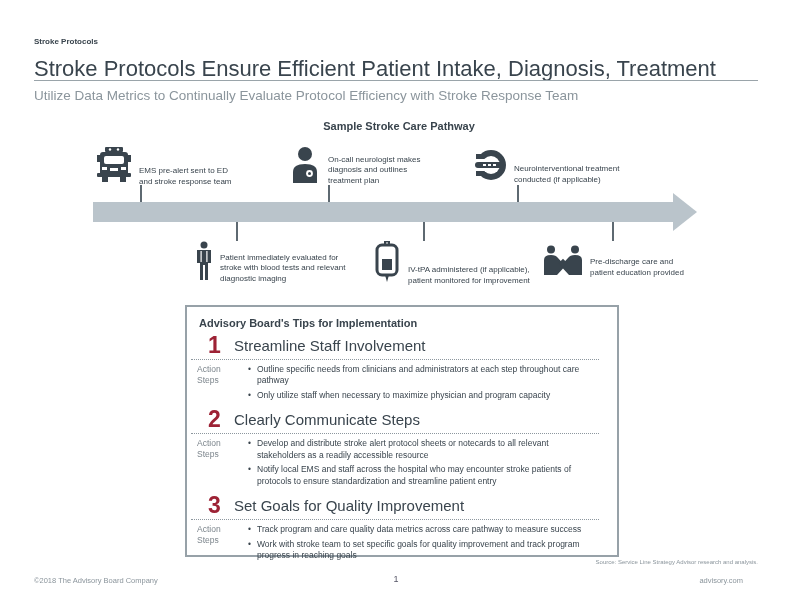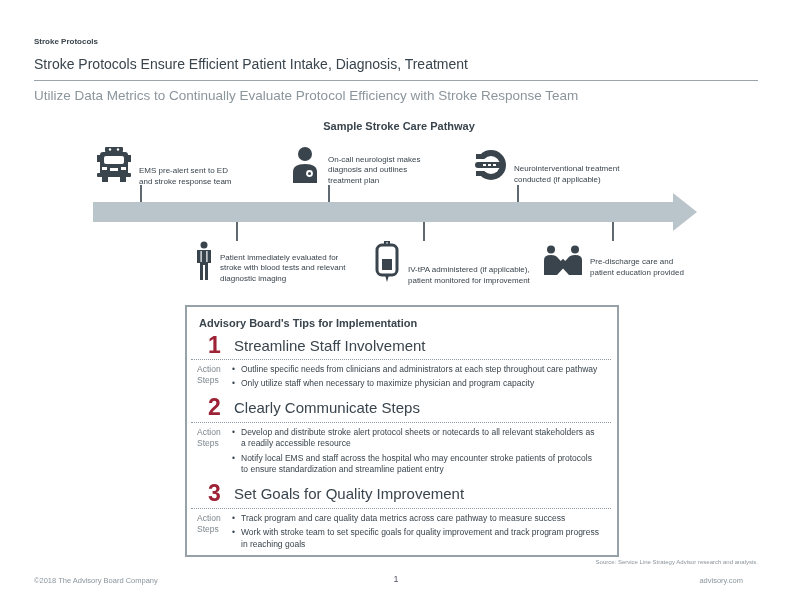--- a/index.html
+++ b/index.html
@@ -2,45 +2,45 @@
 <html><head>
 <meta charset="utf-8">
 <style>
   * { margin:0; padding:0; box-sizing:border-box; }
   html,body { background:#fff; }
   body { font-family:"Liberation Sans", sans-serif; }
   .slide { position:relative; width:792px; height:612px; background:#fff; overflow:hidden; }
 
   
   .eyebrow { position:absolute; left:34px; top:37px; font-size:8px; font-weight:bold; color:#39444d; }
-  .title { position:absolute; left:34px; top:56px; width:724px; font-size:14px; color:#39444d; }
+  .title { position:absolute; left:34px; top:56px; width:724px; font-size:22px; color:#39444d; }
   .title-rule { position:absolute; left:34px; top:80px; width:724px; height:0; border-top:1px solid #9aa4aa; }
   .subtitle { position:absolute; left:34px; top:88px; width:724px; font-size:13.5px; color:#8b959c; }
 
   
   .pathway-heading { position:absolute; left:0; top:120px; width:792px; text-align:center; font-size:11px; font-weight:bold; color:#39444d;padding-left:6px; }
   .pstep { position:absolute; display:flex; gap:8px; align-items:flex-end; }
   .pstep .ptext { font-size:8px; line-height:1.35; color:#39444d; }
   .picon { flex:none; }
   .arrow-body { position:absolute; left:93px; top:202px; width:580px; height:20px; background:#bac4cb; }
   .arrow-head { position:absolute; left:673px; top:193px; width:0; height:0;
     border-top:19px solid transparent; border-bottom:19px solid transparent; border-left:24px solid #bac4cb; }
   .tick { position:absolute; width:2px; background:#5e6971; }
   .tick.t { top:185px; height:17px; }
   .tick.b { top:222px; height:19px; }
 
   
   .tips-box { position:absolute; left:185px; top:305px; width:434px; height:252px;
-    border:2px solid #97a1a8; padding:8px 12px 4px 10px; }
+    border:2px solid #97a1a8; padding:8px 24px 4px 10px; }
   .tips-heading { font-size:11px; font-weight:bold; color:#39444d; margin:2px 0 3px 2px; }
   .tip-head { display:flex; align-items:center; gap:12px; margin:1px 0 1px 10px; height:26px; }
   .tip-num { font-size:23px; font-weight:bold; color:#9d2235; width:15px; text-align:center; line-height:1; }
   .tip-title { font-size:15px; color:#39444d;text-align:right; }
   .dotted { border-top:1px dotted #8d979e; margin:1px -6px 2px -6px; }
-  .action-row { display:flex; margin-bottom:2px; }
+  .action-row { display:flex; margin-bottom:2px;gap:16px; }
   .action-label { width:33px; flex:none; font-size:8.5px; color:#7d868d; line-height:1.3; padding-top:2px; }
   .bullets { flex:1; padding-right:4px; }
   .bullet { position:relative; font-size:8.5px; line-height:1.35; color:#39444d; padding-left:11px; margin:2px 0 3px 0; }
   .bullet::before { content:"\2022"; position:absolute; left:2px; top:0; color:#39444d; }
 
   
   .source { position:absolute; right:34px; top:559px; font-size:6px; color:#8b959c; }
   .copyright { position:absolute; left:34px; top:576px; font-size:7.5px; color:#8b959c; }
   .page-num { position:absolute; left:0; top:574px; width:792px; text-align:center; font-size:9px; color:#556; }
   .website { position:absolute; right:49px; top:576px; font-size:7.5px; color:#8b959c; }

